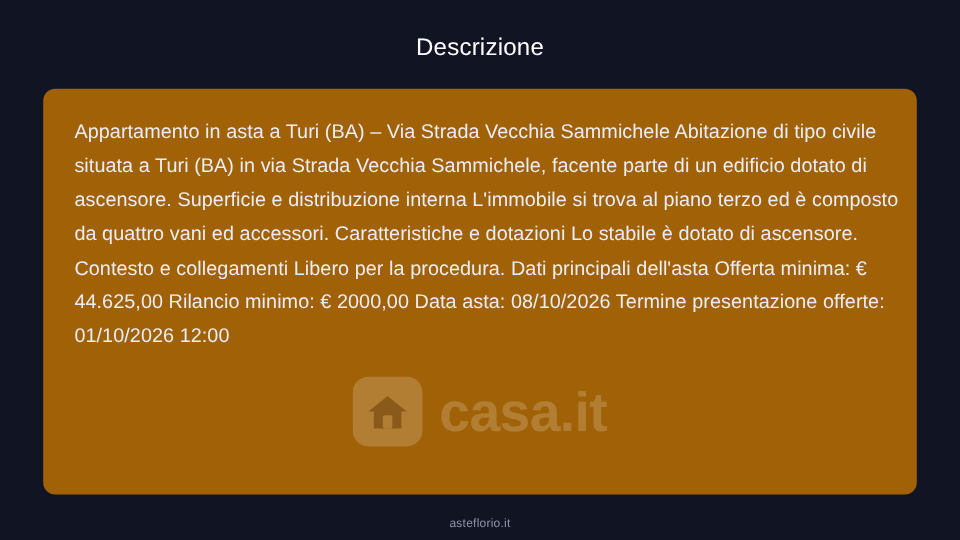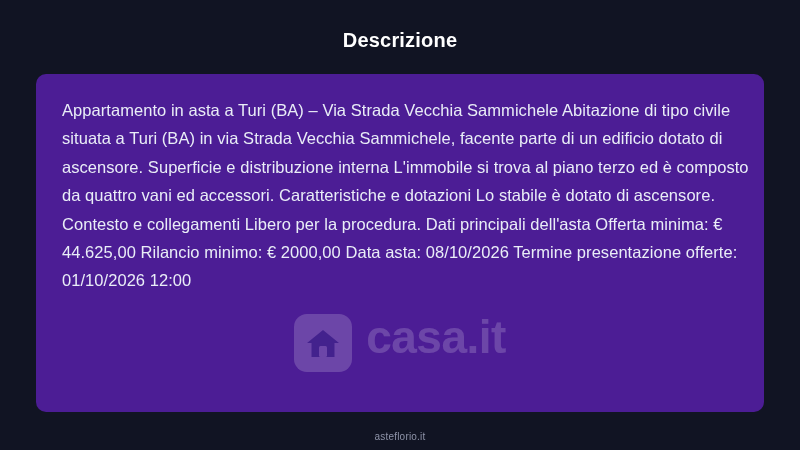--- a/index.html
+++ b/index.html
@@ -19,29 +19,29 @@
     height: 450px;
     box-sizing: border-box;
     padding: 28px 36px 0 36px;
     display: flex;
     flex-direction: column;
     position: relative;
   }
   .title {
     color: #ffffff;
     font-size: 20px;
-    font-weight: bold;
+    font-weight: normal;
     text-align: center;
     letter-spacing: 0.2px;
     margin: 0 0 22px 0;
     line-height: 1.2;
   }
   .card {
     position: relative;
-    background: #4c1d95;
+    background: #a16207;
     border-radius: 10px;
     padding: 22px 10px 26px 26px;
     box-sizing: border-box;
     height: 338px;
     overflow: hidden;
   }
   .card-text {
     color: #e9edf7;
     font-size: 16.5px;
     line-height: 1.72;
@@ -49,20 +49,21 @@
     letter-spacing: 0.05px;
     position: relative;
     z-index: 2;
   }
   .watermark {
     position: absolute;
     left: 0;
     right: 0;
     bottom: 40px;
     display: flex;
+    align-items: center;
     justify-content: center;
     gap: 14px;
     opacity: 0.18;
     z-index: 1;
     pointer-events: none;
   }
   .wm-badge {
     width: 58px;
     height: 58px;
     border-radius: 13px;

